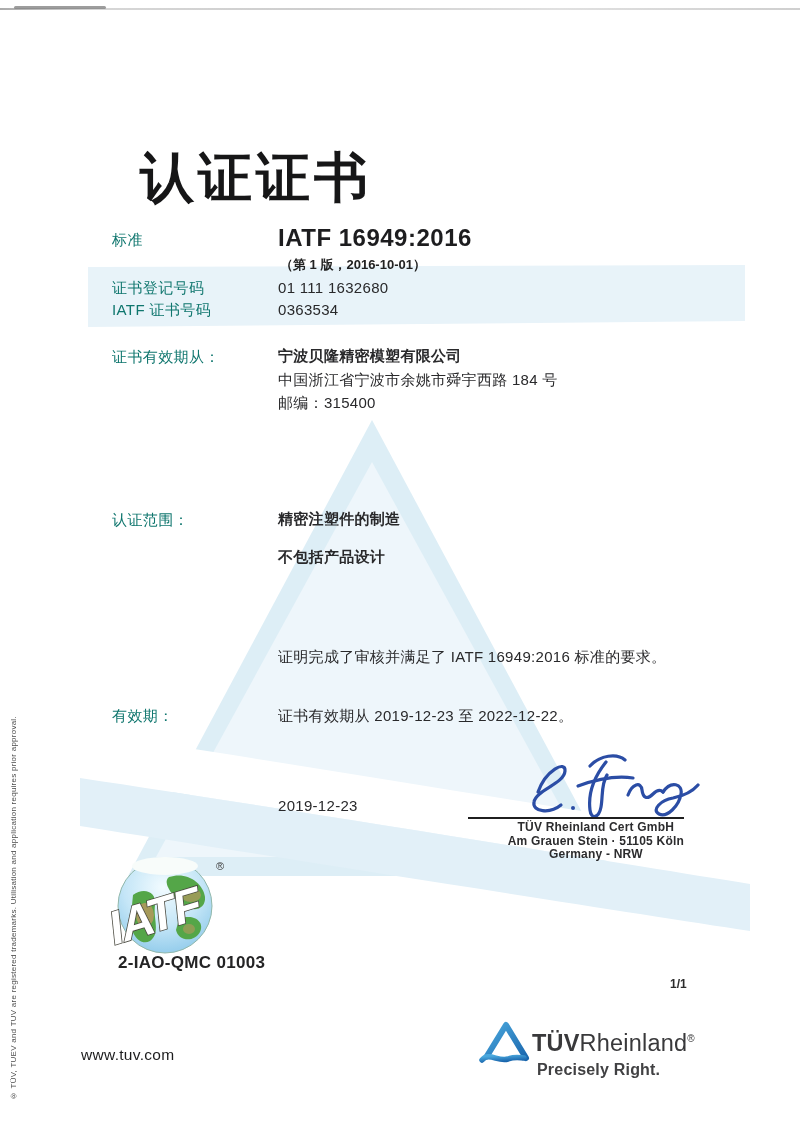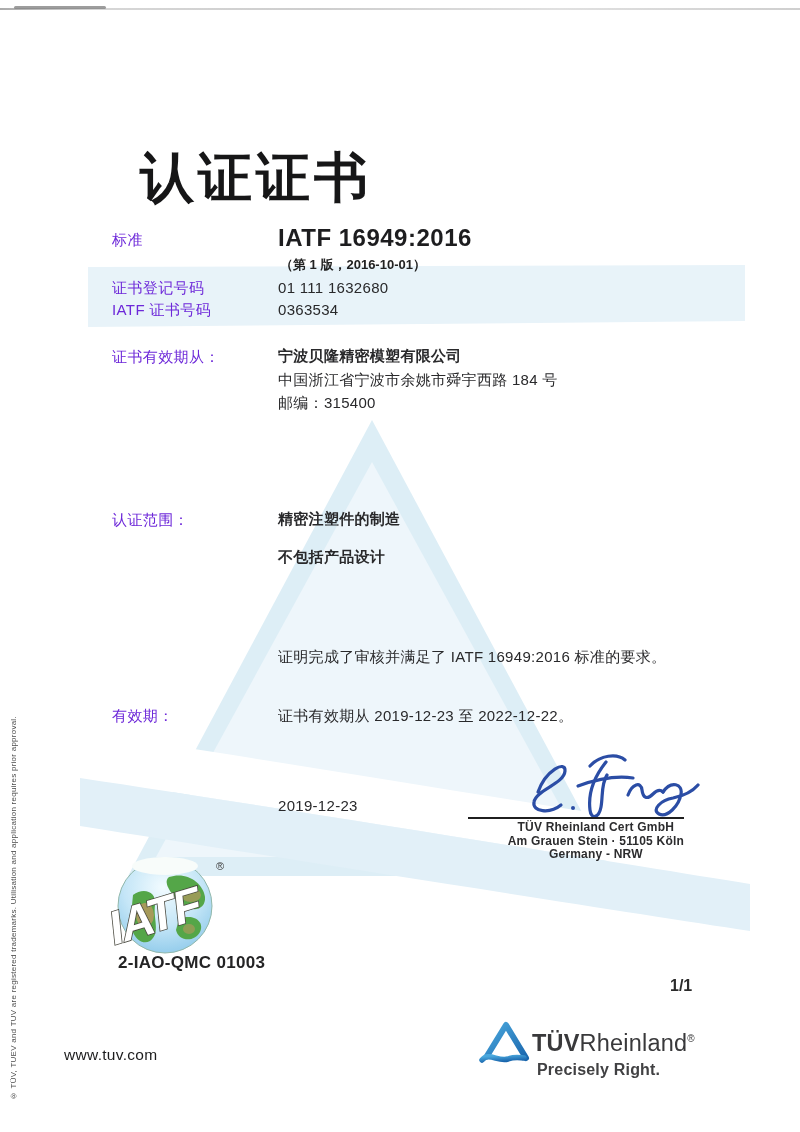--- a/index.html
+++ b/index.html
@@ -16,31 +16,31 @@
   
   .scan-line{left:0;top:8px;width:100%;height:1.5px;
     background:linear-gradient(90deg,#8f8f8f 0%,#c9c9c9 12%,#bdbdbd 40%,#d6d6d6 70%,#bfbfbf 100%);
     opacity:.75;}
   .scan-blob{left:14px;top:6px;width:92px;height:3px;background:#848484;border-radius:2px;opacity:.8;}
   
   .watermark{left:0;top:0;width:800px;height:1132px;z-index:0;pointer-events:none;}
   .content{z-index:2;}
   
   .title{left:110px;top:148px;font-size:54px;font-weight:900;letter-spacing:4px;color:#161617;line-height:1.1;margin-left:30px;}
-  .lbl{font-size:15px;color:#6d28d9;letter-spacing:.4px;}
+  .lbl{font-size:15px;color:#0f766e;letter-spacing:.4px;}
   .val{font-size:15px;color:#29292b;letter-spacing:.3px;}
   .bold{font-weight:700;}
   .std-value{left:278px;top:224px;font-size:24px;font-weight:800;letter-spacing:.5px;color:#1d1d1f;}
   .std-edition{left:280px;top:256px;font-size:13px;font-weight:700;color:#222;}
   .sig-svg{left:520px;top:750px;}
   .sig-line{left:468px;top:817px;width:216px;height:2px;background:#1f1f1f;}
   .org-block{right:116px;top:821px;text-align:center;font-size:12px;line-height:13.5px;color:#2c2c2e;font-weight:600;letter-spacing:.2px;}
   .iatf-code{left:118px;top:953px;font-size:17px;font-weight:600;color:#242425;letter-spacing:.3px;}
-  .page-num{left:670px;top:977px;font-size:16px;color:#2b2b2b;font-weight:600;text-align:right;}
-  .footer-url{left:64px;top:1046px;font-size:15.5px;color:#1c1c1d;letter-spacing:.3px;}
+  .page-num{left:670px;top:977px;font-size:12px;color:#2b2b2b;font-weight:600;text-align:right;}
+  .footer-url{left:81px;top:1046px;font-size:15.5px;color:#1c1c1d;letter-spacing:.3px;}
   .brand{left:532px;top:1030px;font-size:23.5px;color:#39393b;letter-spacing:.2px;white-space:nowrap;}
   .brand .b{font-weight:900;}
   .brand sup{font-size:10px;vertical-align:super;}
   .tagline{left:537px;top:1061px;font-size:16px;color:#414143;font-weight:600;letter-spacing:.2px;}
   .v-disclaimer{
     left:9px;top:740px;height:360px;
     writing-mode:vertical-rl;transform:rotate(180deg);
     font-size:8px;color:#4c4c4c;letter-spacing:.25px;white-space:nowrap;
   }
 </style>

